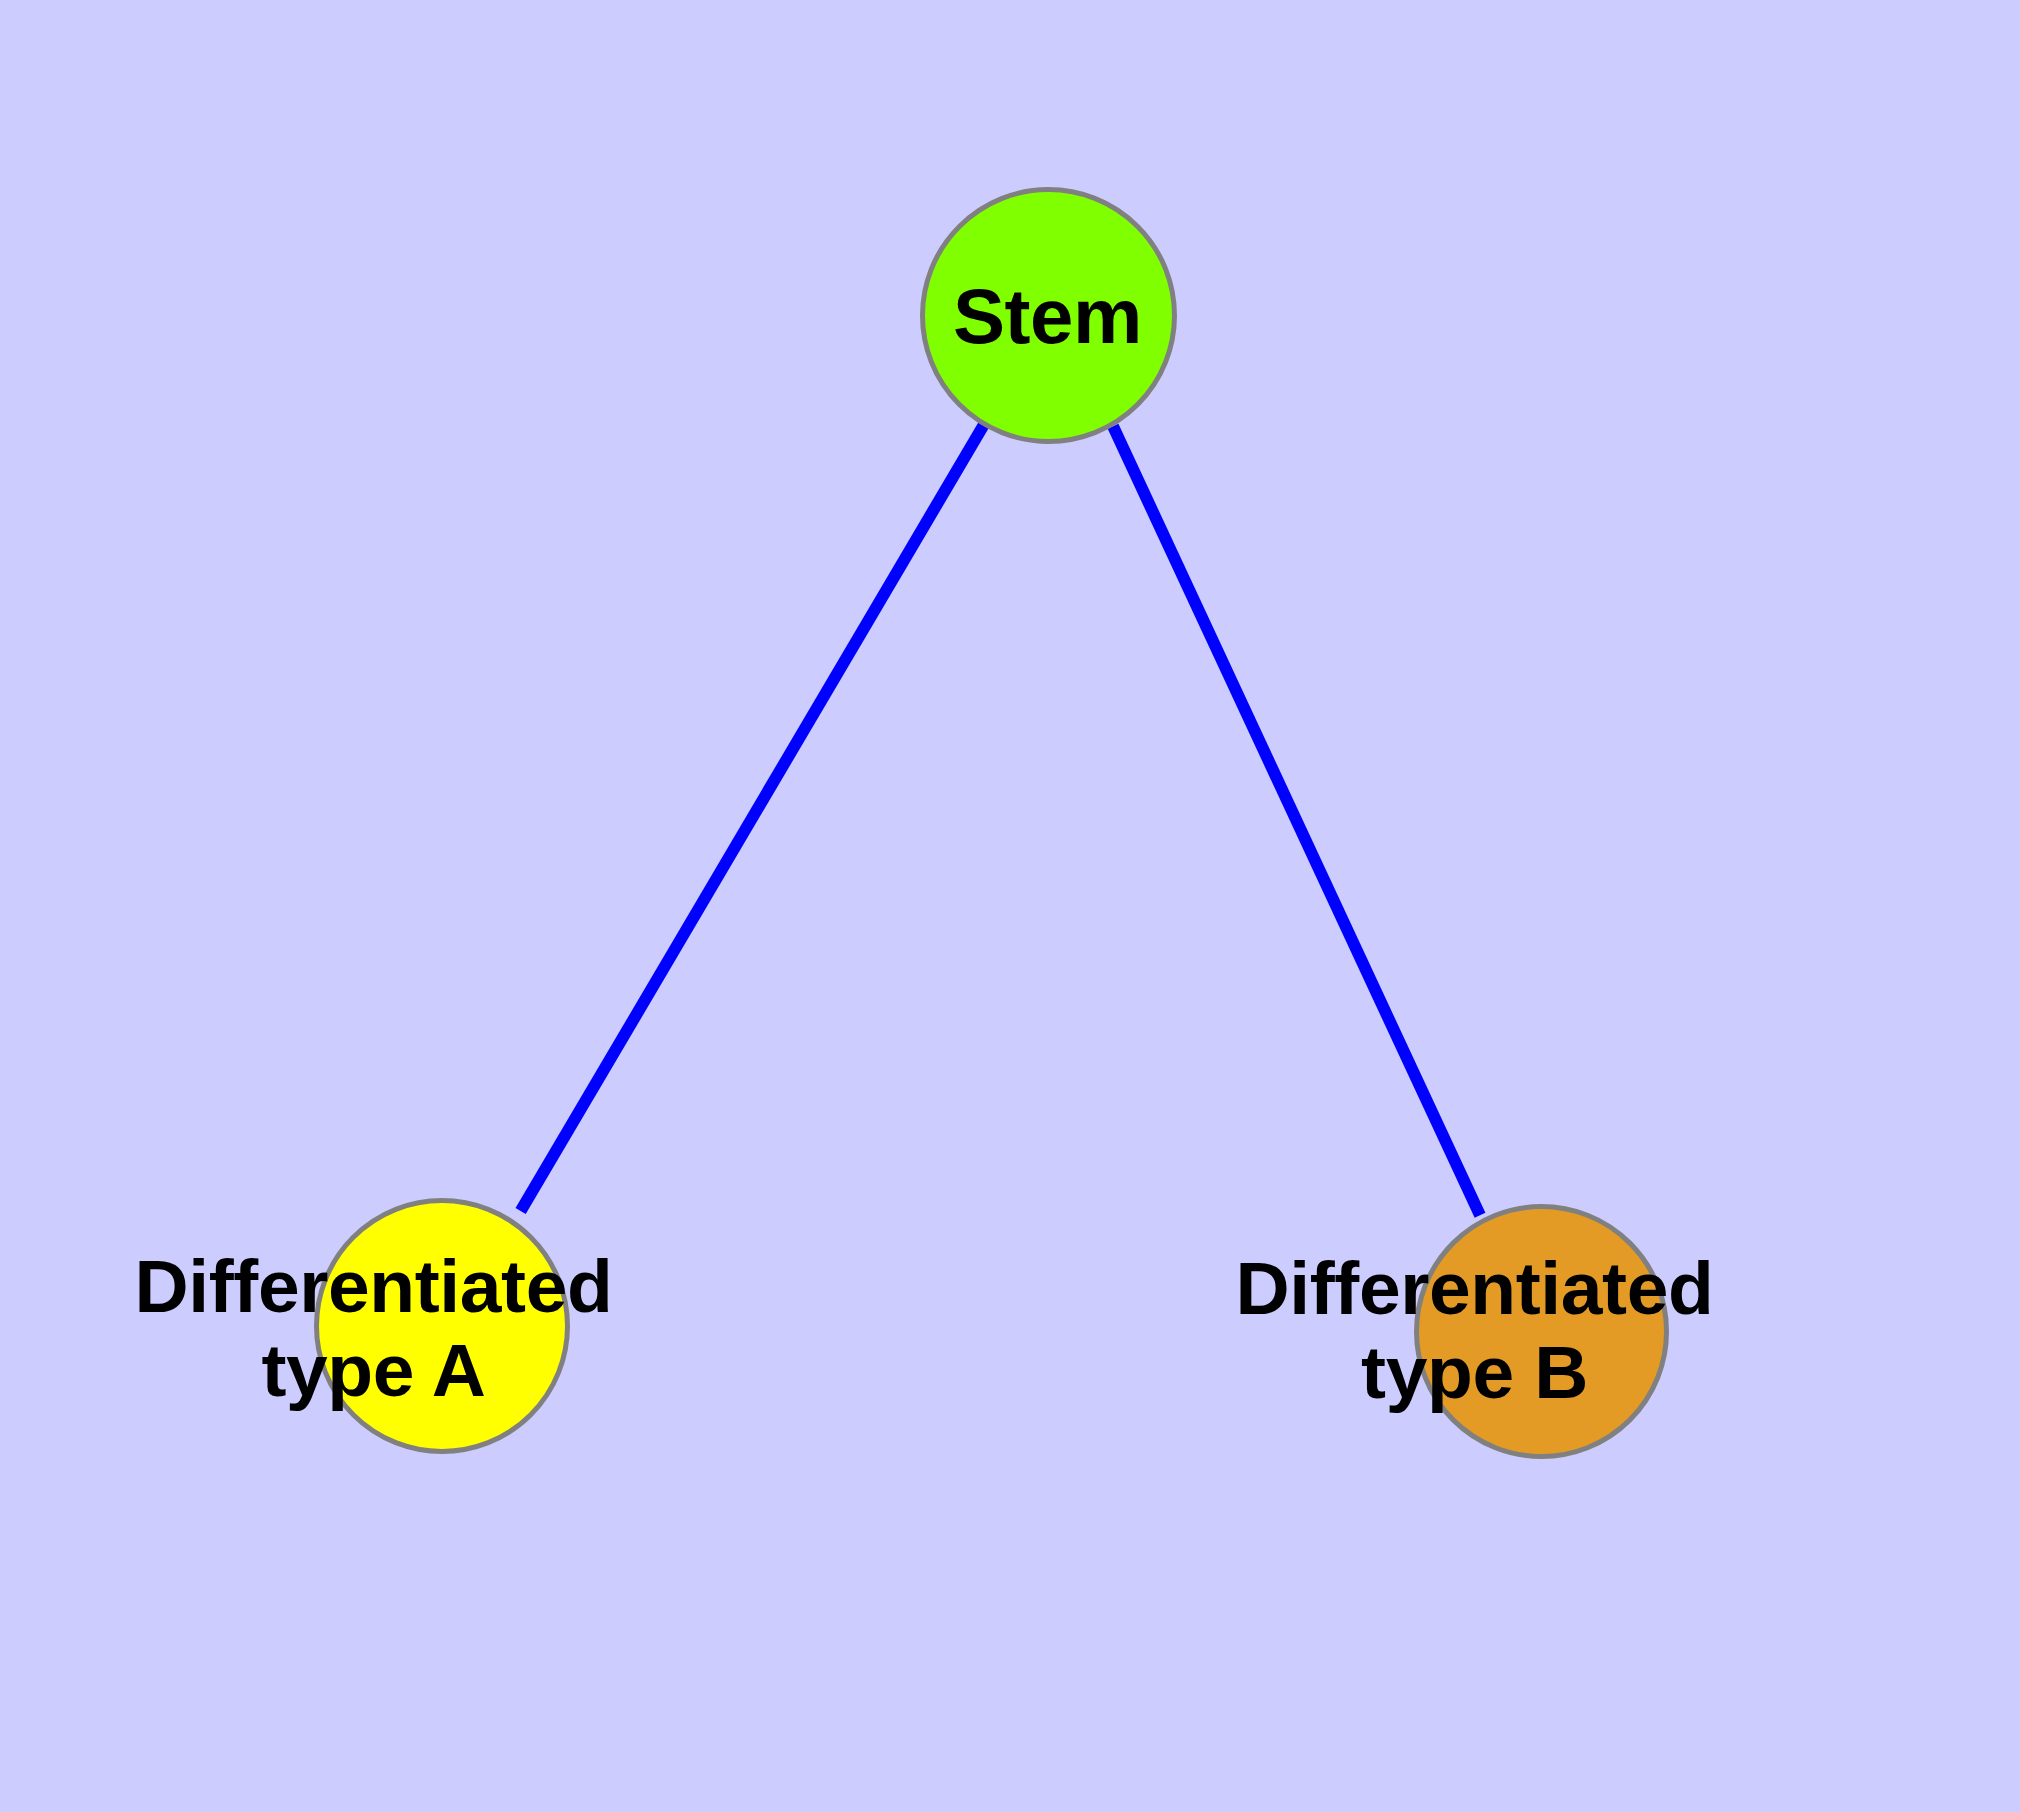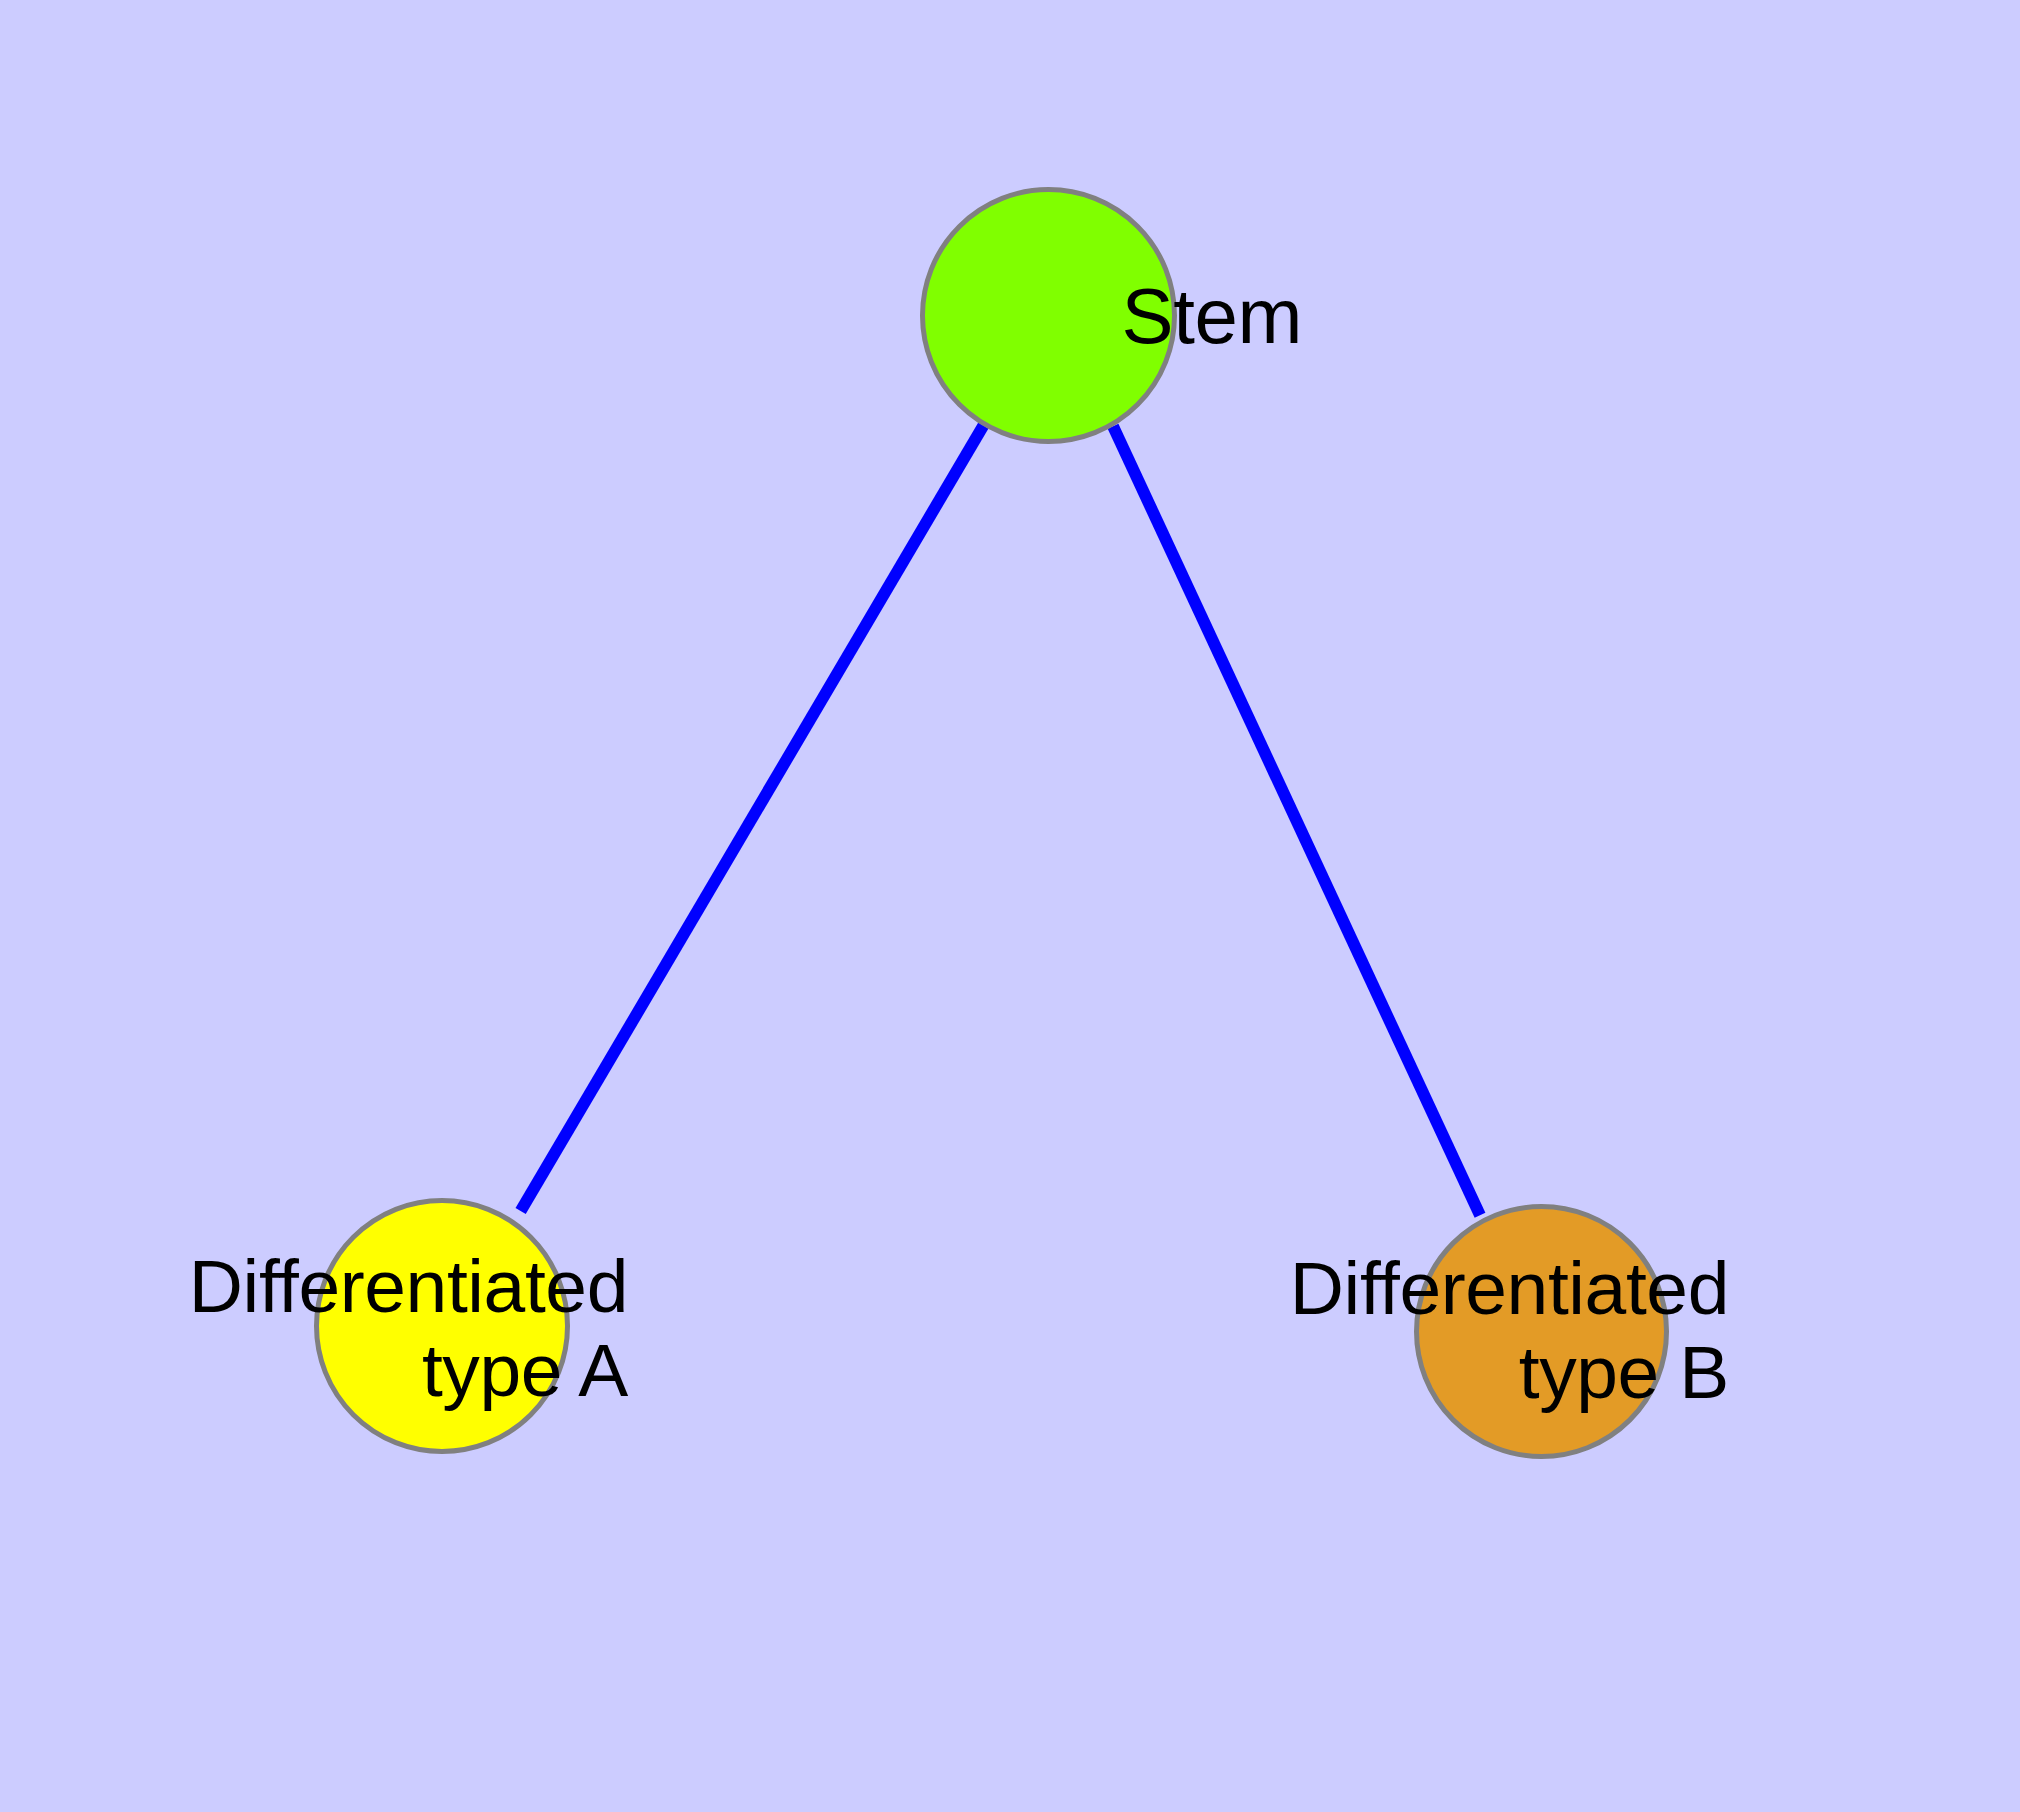--- a/index.html
+++ b/index.html
@@ -50,22 +50,22 @@
   #node-type-b {
     left: 1414px;
     top: 1204px;
     width: 255px;
     height: 255px;
     background: #e39b26;
   }
   .node-label {
     position: absolute;
     color: #000000;
-    font-weight: normal;
-    text-align: right;
+    font-weight: bold;
+    text-align: center;
     white-space: pre;
     line-height: 1.12;
     letter-spacing: -0.4px;
     pointer-events: none;
   }
   #label-stem {
     left: 793px;
     top: 273px;
     width: 509px;
     font-size: 78px;

